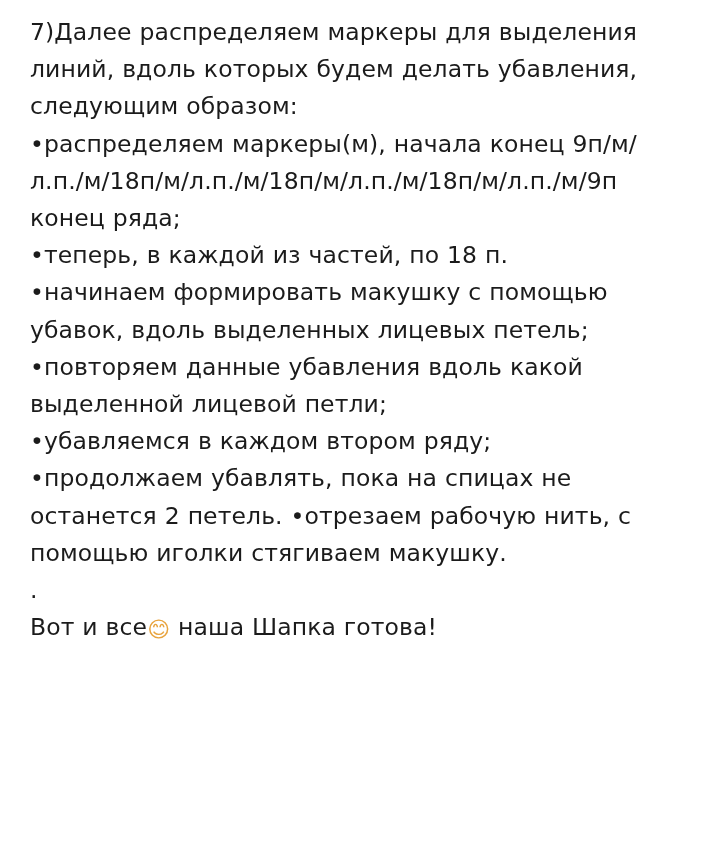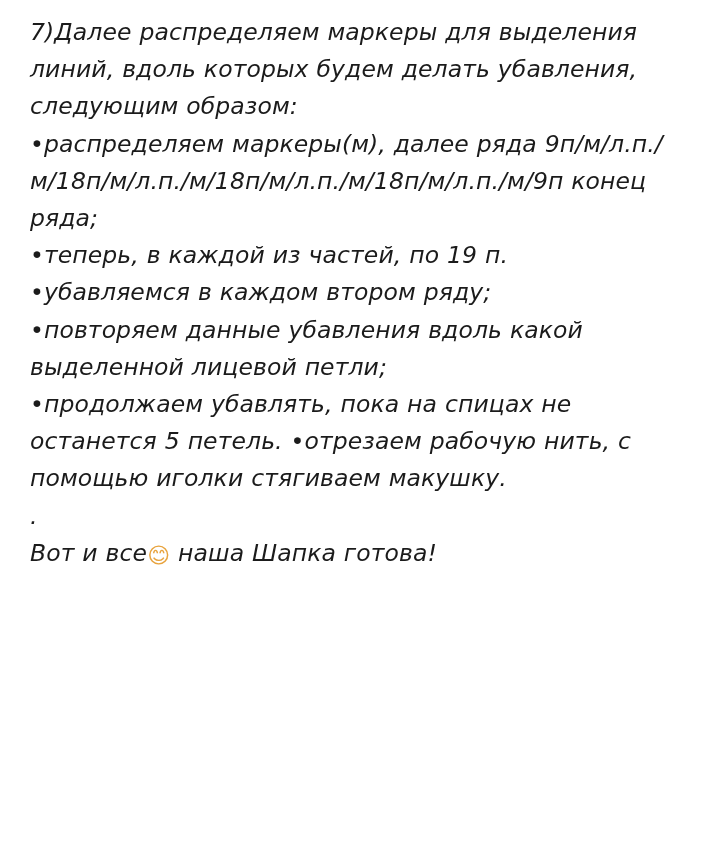--- a/index.html
+++ b/index.html
@@ -12,21 +12,20 @@
     height: 841px;
     overflow: hidden;
     font-family: "DejaVu Sans", sans-serif;
   }
   .page {
     box-sizing: border-box;
     width: 720px;
     height: 841px;
     padding: 14px 30px 0 30px;
     background: #ffffff;
-    font-style: italic;
   }
   .text-block {
     color: #1b1b1b;
     font-size: 23.5px;
     line-height: 37.2px;
     letter-spacing: 0.1px;
     word-spacing: 0.3px;
   }
   .para {
     margin: 0;
@@ -49,21 +48,22 @@
     padding: 0;
     height: 37px;
   }
 </style>
 </head>
 <body>
 
 <div class="page">
   <div class="text-block">
     <p class="para">7)Далее распределяем маркеры для выделения линий, вдоль которых будем делать убавления, следующим образом:</p>
-    <p class="para">•распределяем маркеры(м), далее ряда 9п/м/л.п./м/18п/м/л.п./м/18п/м/л.п./м/18п/м/л.п./м/9п конец ряда;</p>
-    <p class="para">•теперь, в каждой из частей, по 19 п.</p>
+    <p class="para">•распределяем маркеры(м), начала конец 9п/м/л.п./м/18п/м/л.п./м/18п/м/л.п./м/18п/м/л.п./м/9п конец ряда;</p>
+    <p class="para">•теперь, в каждой из частей, по 18 п.</p>
+    <p class="para">•начинаем формировать макушку с помощью убавок, вдоль выделенных лицевых петель;</p>
+    <p class="para">•повторяем данные убавления вдоль какой выделенной лицевой петли;</p>
     <p class="para">•убавляемся в каждом втором ряду;</p>
-    <p class="para">•повторяем данные убавления вдоль какой выделенной лицевой петли;</p>
-    <p class="para">•продолжаем убавлять, пока на спицах не останется 5 петель. •отрезаем рабочую нить, с помощью иголки стягиваем макушку.</p>
+    <p class="para">•продолжаем убавлять, пока на спицах не останется 2 петель. •отрезаем рабочую нить, с помощью иголки стягиваем макушку.</p>
     <p class="dot-line">.</p>
     <p class="final-line"><span>Вот и все</span><span class="emoji">😊</span><span> наша Шапка готова!</span></p>
   </div>
 </div>
 
 </body></html>

